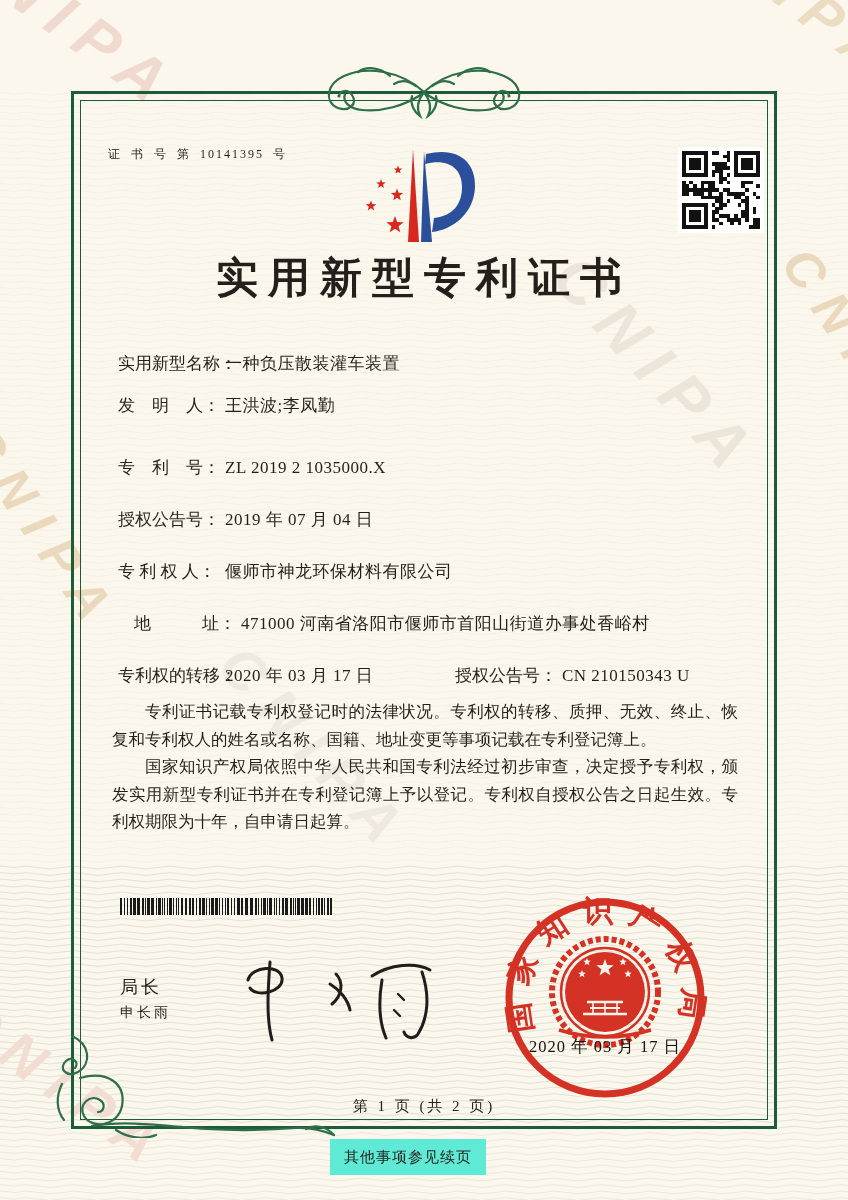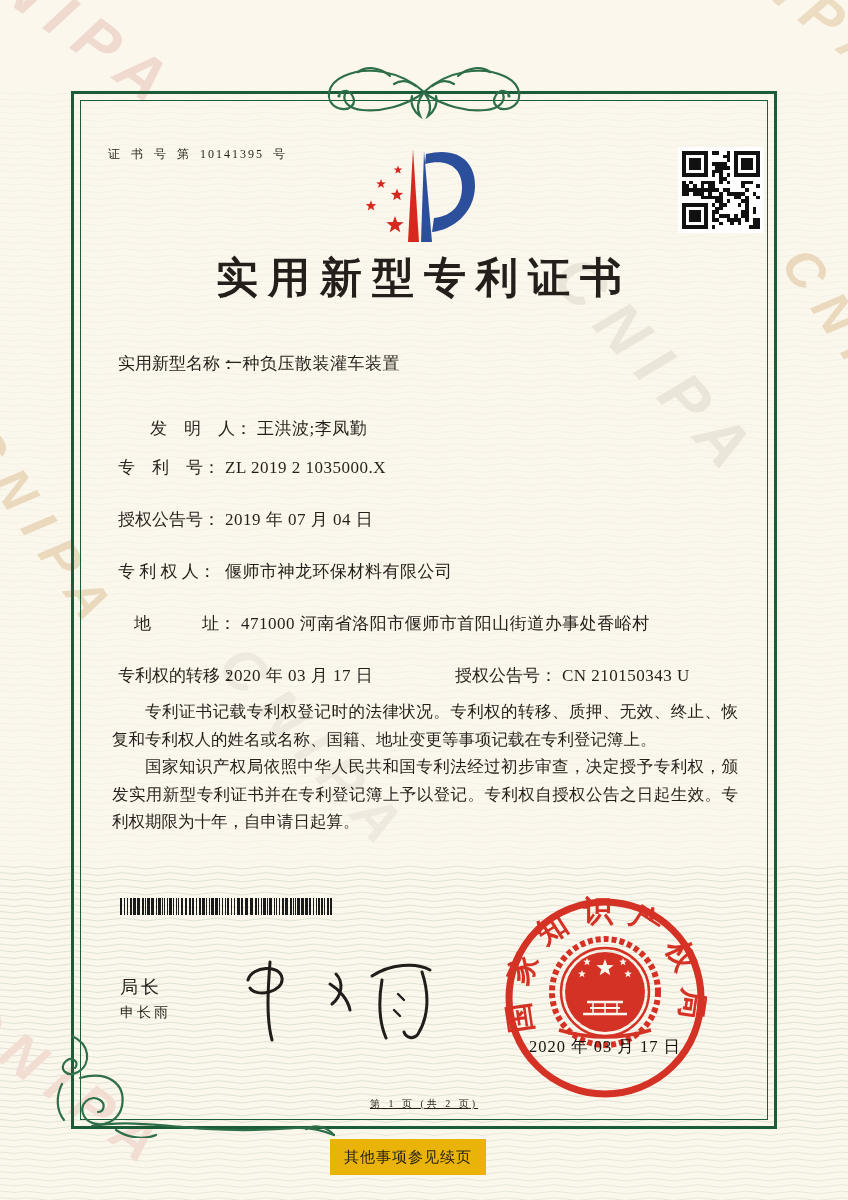--- a/index.html
+++ b/index.html
@@ -39,22 +39,22 @@
   
   .body-text{left:112px;top:698px;width:626px;font-size:16.5px;line-height:27.5px;text-align:justify;}
   .body-text p{margin:0;text-indent:2em;}
   
   .barcode{left:120px;top:898px;width:215px;height:17px;}
   .sign-title{left:120px;top:975px;font-size:18px;letter-spacing:3px;}
   .sign-name{left:120px;top:1004px;font-size:14px;letter-spacing:3px;}
   .signature{left:232px;top:946px;}
   .seal{left:503px;top:896px;opacity:.95;}
   .seal-date{left:503px;top:1036px;width:204px;text-align:center;font-size:16.5px;color:#17120e;letter-spacing:1px;}
-  .page-info{left:0;right:0;top:1097px;text-align:center;font-size:10px;letter-spacing:3px;text-decoration:underline;}
-  .note-box{left:330px;top:1139px;width:156px;height:36px;background:#eab308;text-align:center;line-height:36px;font-size:15px;letter-spacing:1px;}
+  .page-info{left:0;right:0;top:1097px;text-align:center;font-size:15px;letter-spacing:3px;}
+  .note-box{left:330px;top:1139px;width:156px;height:36px;background:#5eead4;text-align:center;line-height:36px;font-size:15px;letter-spacing:1px;}
 </style>
 </head>
 <body>
 
 <div class="page">
 
   <svg id="waves" class="abs" style="left:0;top:0;" width="848" height="1200">
       <path d="M-10 94.0 q12 -2.8 24 0 q12 -2.8 24 0 q12 2.8 24 0 q12 -2.8 24 0 q12 2.8 24 0 q12 -2.8 24 0 q12 2.8 24 0 q12 -2.8 24 0 q12 2.8 24 0 q12 -2.8 24 0 q12 2.8 24 0 q12 -2.8 24 0 q12 2.8 24 0 q12 -2.8 24 0 q12 2.8 24 0 q12 -2.8 24 0 q12 2.8 24 0 q12 -2.8 24 0 q12 2.8 24 0 q12 -2.8 24 0 q12 2.8 24 0 q12 -2.8 24 0 q12 2.8 24 0 q12 -2.8 24 0 q12 2.8 24 0 q12 -2.8 24 0 q12 2.8 24 0 q12 -2.8 24 0 q12 2.8 24 0 q12 -2.8 24 0 q12 2.8 24 0 q12 -2.8 24 0 q12 2.8 24 0 q12 -2.8 24 0 q12 2.8 24 0 q12 -2.8 24 0 q12 2.8 24 0" fill="none" stroke="#9fb49b" stroke-width="1" stroke-opacity="0.08"></path>
       <path d="M-10 100.5 q12 -2.8 24 0 q12 -2.8 24 0 q12 2.8 24 0 q12 -2.8 24 0 q12 2.8 24 0 q12 -2.8 24 0 q12 2.8 24 0 q12 -2.8 24 0 q12 2.8 24 0 q12 -2.8 24 0 q12 2.8 24 0 q12 -2.8 24 0 q12 2.8 24 0 q12 -2.8 24 0 q12 2.8 24 0 q12 -2.8 24 0 q12 2.8 24 0 q12 -2.8 24 0 q12 2.8 24 0 q12 -2.8 24 0 q12 2.8 24 0 q12 -2.8 24 0 q12 2.8 24 0 q12 -2.8 24 0 q12 2.8 24 0 q12 -2.8 24 0 q12 2.8 24 0 q12 -2.8 24 0 q12 2.8 24 0 q12 -2.8 24 0 q12 2.8 24 0 q12 -2.8 24 0 q12 2.8 24 0 q12 -2.8 24 0 q12 2.8 24 0 q12 -2.8 24 0 q12 2.8 24 0" fill="none" stroke="#9fb49b" stroke-width="1" stroke-opacity="0.08"></path>
       <path d="M-10 107.0 q12 -2.8 24 0 q12 -2.8 24 0 q12 2.8 24 0 q12 -2.8 24 0 q12 2.8 24 0 q12 -2.8 24 0 q12 2.8 24 0 q12 -2.8 24 0 q12 2.8 24 0 q12 -2.8 24 0 q12 2.8 24 0 q12 -2.8 24 0 q12 2.8 24 0 q12 -2.8 24 0 q12 2.8 24 0 q12 -2.8 24 0 q12 2.8 24 0 q12 -2.8 24 0 q12 2.8 24 0 q12 -2.8 24 0 q12 2.8 24 0 q12 -2.8 24 0 q12 2.8 24 0 q12 -2.8 24 0 q12 2.8 24 0 q12 -2.8 24 0 q12 2.8 24 0 q12 -2.8 24 0 q12 2.8 24 0 q12 -2.8 24 0 q12 2.8 24 0 q12 -2.8 24 0 q12 2.8 24 0 q12 -2.8 24 0 q12 2.8 24 0 q12 -2.8 24 0 q12 2.8 24 0" fill="none" stroke="#9fb49b" stroke-width="1" stroke-opacity="0.08"></path>
@@ -411,21 +411,21 @@
         <rect x="19" y="20" width="1" height="1" fill="#111"></rect>
         <rect x="20" y="20" width="1" height="1" fill="#111"></rect>
       </svg>
   </div>
 
   <div class="abs doc-title">实用新型专利证书</div>
 
   <div class="field-row" style="top:352px;">
     <span class="flabel">实用新型名称：</span><span class="fvalue">一种负压散装灌车装置</span>
   </div>
-  <div class="field-row" style="top:417px;margin-left:32px;">
+  <div class="field-row" style="top:394px;">
     <span class="flabel">发　明　人：</span><span class="fvalue">王洪波;李凤勤</span>
   </div>
   <div class="field-row" style="top:456px;">
     <span class="flabel">专　利　号：</span><span class="fvalue">ZL 2019 2 1035000.X</span>
   </div>
   <div class="field-row" style="top:508px;">
     <span class="flabel">授权公告号：</span><span class="fvalue">2019 年 07 月 04 日</span>
   </div>
   <div class="field-row" style="top:560px;">
     <span class="flabel">专 利 权 人：</span><span class="fvalue">偃师市神龙环保材料有限公司</span>

